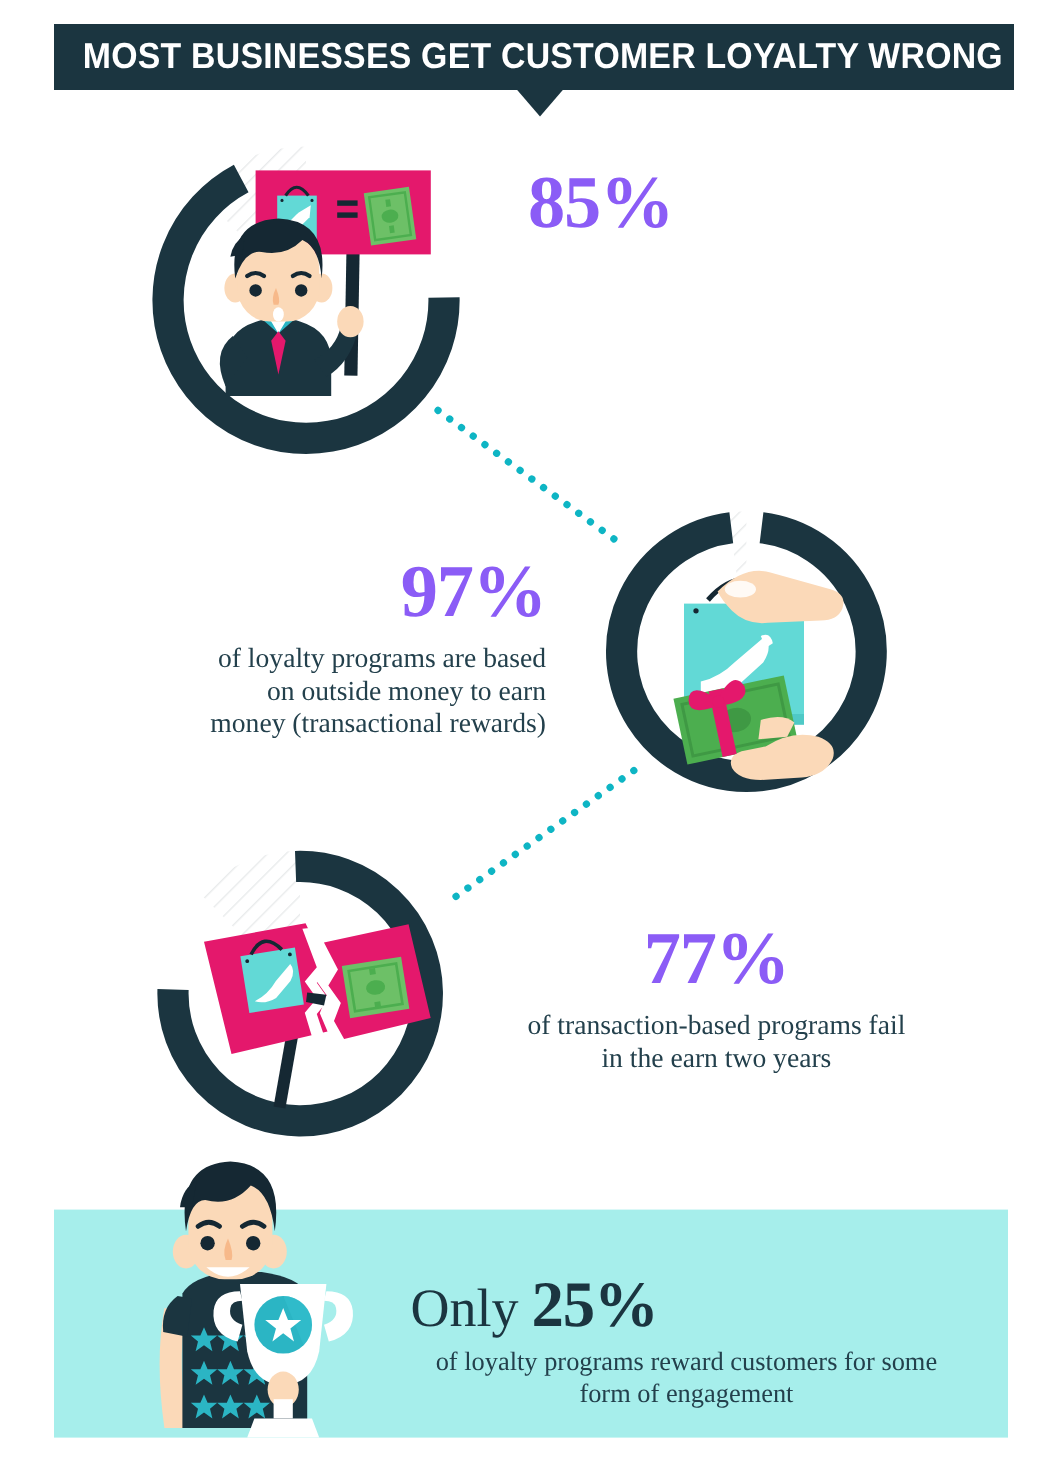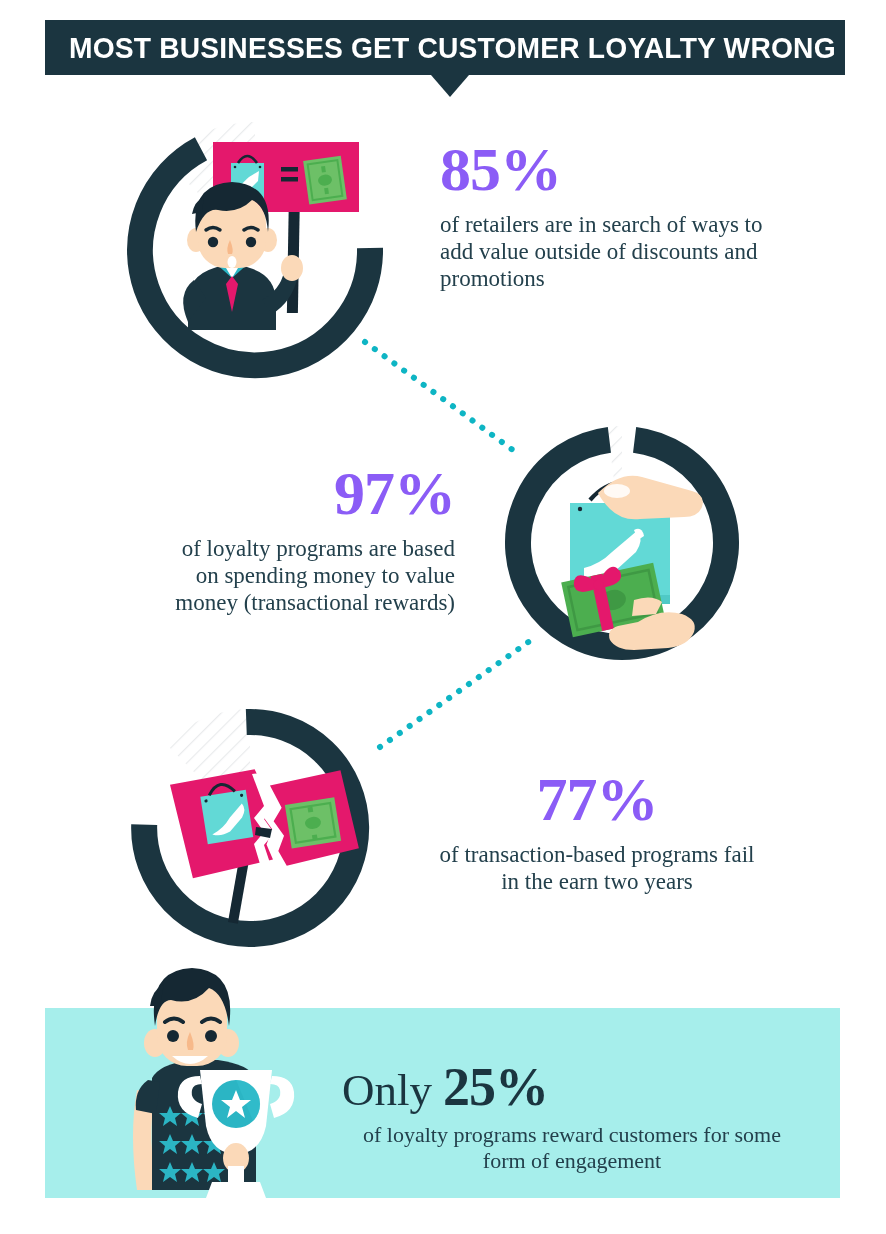--- a/index.html
+++ b/index.html
@@ -347,26 +347,25 @@
         <polygon points="236,1090 240,1100 251,1100 242,1107 245,1118 236,1111 227,1118 230,1107 221,1100 232,1100" fill="#ffffff"></polygon>
         <ellipse cx="236" cy="1158" rx="13" ry="15" fill="#fbd9b8"></ellipse>
         <rect x="228" y="1166" width="16" height="16" fill="#ffffff"></rect>
         <path d="M212 1182 l48 0 l6 16 l-60 0 z" fill="#ffffff"></path>
       </g>
     </g>
   </svg>
 
   <div class="stat-block" id="block-85">
     <div class="stat-pct">85%</div>
-    <div class="stat-desc">of retailers are in search of ways to add value outside of discounts and promotions</div>
   </div>
 
   <div class="stat-block" id="block-97">
     <div class="stat-pct">97%</div>
-    <div class="stat-desc">of loyalty programs are based on spending money to value money (transactional rewards)</div>
+    <div class="stat-desc">of loyalty programs are based on outside money to earn money (transactional rewards)</div>
   </div>
 
   <div class="stat-block" id="block-77">
     <div class="stat-pct">77%</div>
     <div class="stat-desc">of transaction-based programs fail in the earn two years</div>
   </div>
 
   <div class="stat-block" id="block-25">
     <div class="only-line">
       <span class="only-word">Only</span>

